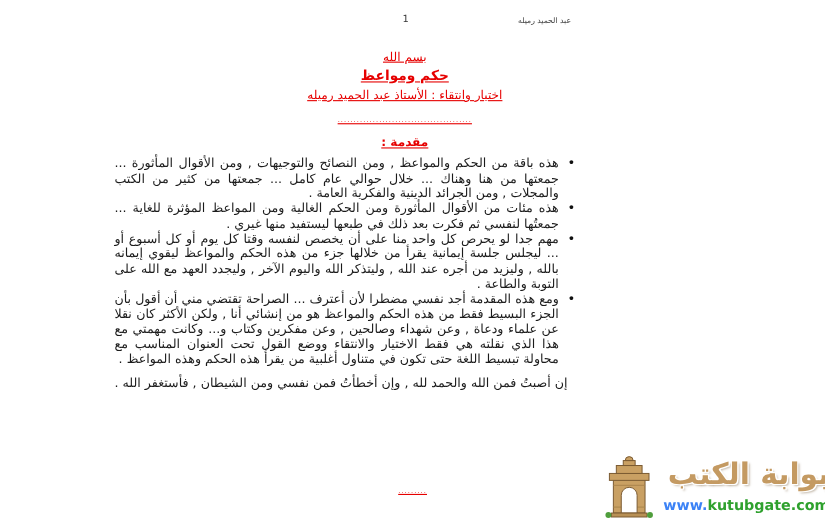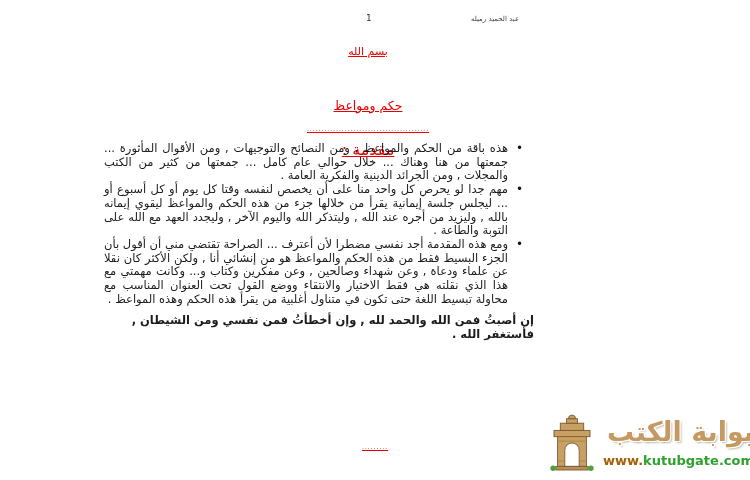--- a/index.html
+++ b/index.html
@@ -21,44 +21,44 @@
     font-size:9px;color:#333;
   }
   
   .headings{
     position:absolute;top:43px;left:0;width:736px;
     text-align:center;direction:rtl;
     color:#e60000;
   }
   .headings .hl{display:block;text-decoration:underline;}
   .h-basmala{font-size:11px;line-height:17px;}
-  .h-title{font-size:12.5px;font-weight:normal;line-height:18px;margin-top:37px;}
+  .h-title{font-size:12.5px;font-weight:bold;line-height:18px;}
   .h-byline{font-size:11px;line-height:18px;}
   .h-dots{
     font-size:6px;line-height:10px;letter-spacing:1px;
     margin-top:9px;display:inline-block;text-decoration:underline;
   }
-  .h-section{font-size:16px;font-weight:normal;line-height:14px;margin-top:8px;}
+  .h-section{font-size:11px;font-weight:bold;line-height:14px;margin-top:8px;}
   
   .body-text{
     position:absolute;top:122px;left:104px;width:430px;
     direction:rtl;
     font-size:11.5px;line-height:13.7px;
     text-align:justify;
     color:#1b1b1b;
     margin-top:20px;
   }
   ul.bullets{margin:0;padding:0 26px 0 0;list-style:none;}
   ul.bullets li{position:relative;margin:0;}
   ul.bullets li::before{
     content:"\2022";
     position:absolute;right:-15px;top:0;
     font-size:12px;color:#111;
   }
-  .closing{margin:8px 0 0 0;text-align:right;font-weight:bold;}
+  .closing{margin:8px 0 0 0;text-align:left;}
   
   .footer-mark{
     position:absolute;left:362px;top:443px;
     color:#e60000;font-size:6px;letter-spacing:1px;
     text-decoration:underline;
   }
   
   .watermark{
     position:absolute;right:-4px;bottom:4px;
     display:flex;align-items:flex-start;
@@ -69,41 +69,43 @@
     direction:rtl;white-space:nowrap;
     font-size:27px;font-weight:bold;color:#c49a62;
     line-height:40px;
     text-shadow:-1px -1px 0 #fff,1px -1px 0 #fff,-1px 1px 0 #fff,1px 1px 0 #fff,2px 2px 2px rgba(90,60,20,.35);
   }
   .wm-url{
     font-size:13px;font-weight:bold;white-space:nowrap;
     line-height:15px;margin-top:1px;
     text-shadow:-1px -1px 0 #fff,1px -1px 0 #fff,-1px 1px 0 #fff,1px 1px 0 #fff;
   }
-  .url-www{color:#a16207;}
+  .url-www{color:#3b82f6;}
   .url-domain{color:#2fa12e;}
 </style>
 </head>
 <body>
 
 <div class="page">
 
   <div class="running-head">عبد الحميد رميله</div>
   <div class="page-num">1</div>
 
   <div class="headings">
     <span class="hl h-basmala">بسم الله</span>
     <span class="hl h-title">حكم ومواعظ</span>
+    <span class="hl h-byline">اختيار وانتقاء : الأستاذ عبد الحميد رميله</span>
     <span class="h-dots">..........................................</span>
     <span class="hl h-section">مقدمة :</span>
   </div>
 
   <div class="body-text">
     <ul class="bullets">
       <li>هذه باقة من الحكم والمواعظ , ومن النصائح والتوجيهات , ومن الأقوال المأثورة ... جمعتها من هنا وهناك ... خلال حوالي عام كامل ... جمعتها من كثير من الكتب والمجلات , ومن الجرائد الدينية والفكرية العامة .</li>
+      <li>هذه مئات من الأقوال المأثورة ومن الحكم الغالية ومن المواعظ المؤثرة للغاية ... جمعتُها لنفسي ثم فكرت بعد ذلك في طبعها ليستفيد منها غيري .</li>
       <li>مهم جدا لو يحرص كل واحد منا على أن يخصص لنفسه وقتا كل يوم أو كل أسبوع أو ... ليجلس جلسة إيمانية يقرأ من خلالها جزء من هذه الحكم والمواعظ ليقوي إيمانه بالله , وليزيد من أجره عند الله , وليتذكر الله واليوم الآخر , وليجدد العهد مع الله على التوبة والطاعة .</li>
       <li>ومع هذه المقدمة أجد نفسي مضطرا لأن أعترف ... الصراحة تقتضي مني أن أقول بأن الجزء البسيط فقط من هذه الحكم والمواعظ هو من إنشائي أنا , ولكن الأكثر كان نقلا عن علماء ودعاة , وعن شهداء وصالحين , وعن مفكرين وكتاب و... وكانت مهمتي مع هذا الذي نقلته هي فقط الاختيار والانتقاء ووضع القول تحت العنوان المناسب مع محاولة تبسيط اللغة حتى تكون في متناول أغلبية من يقرأ هذه الحكم وهذه المواعظ .</li>
     </ul>
     <p class="closing">إن أصبتُ فمن الله والحمد لله , وإن أخطأتُ فمن نفسي ومن الشيطان , فأستغفر الله .</p>
   </div>
 
   <div class="footer-mark">.........</div>
 
   <div class="watermark">
     <span class="wm-icon">

